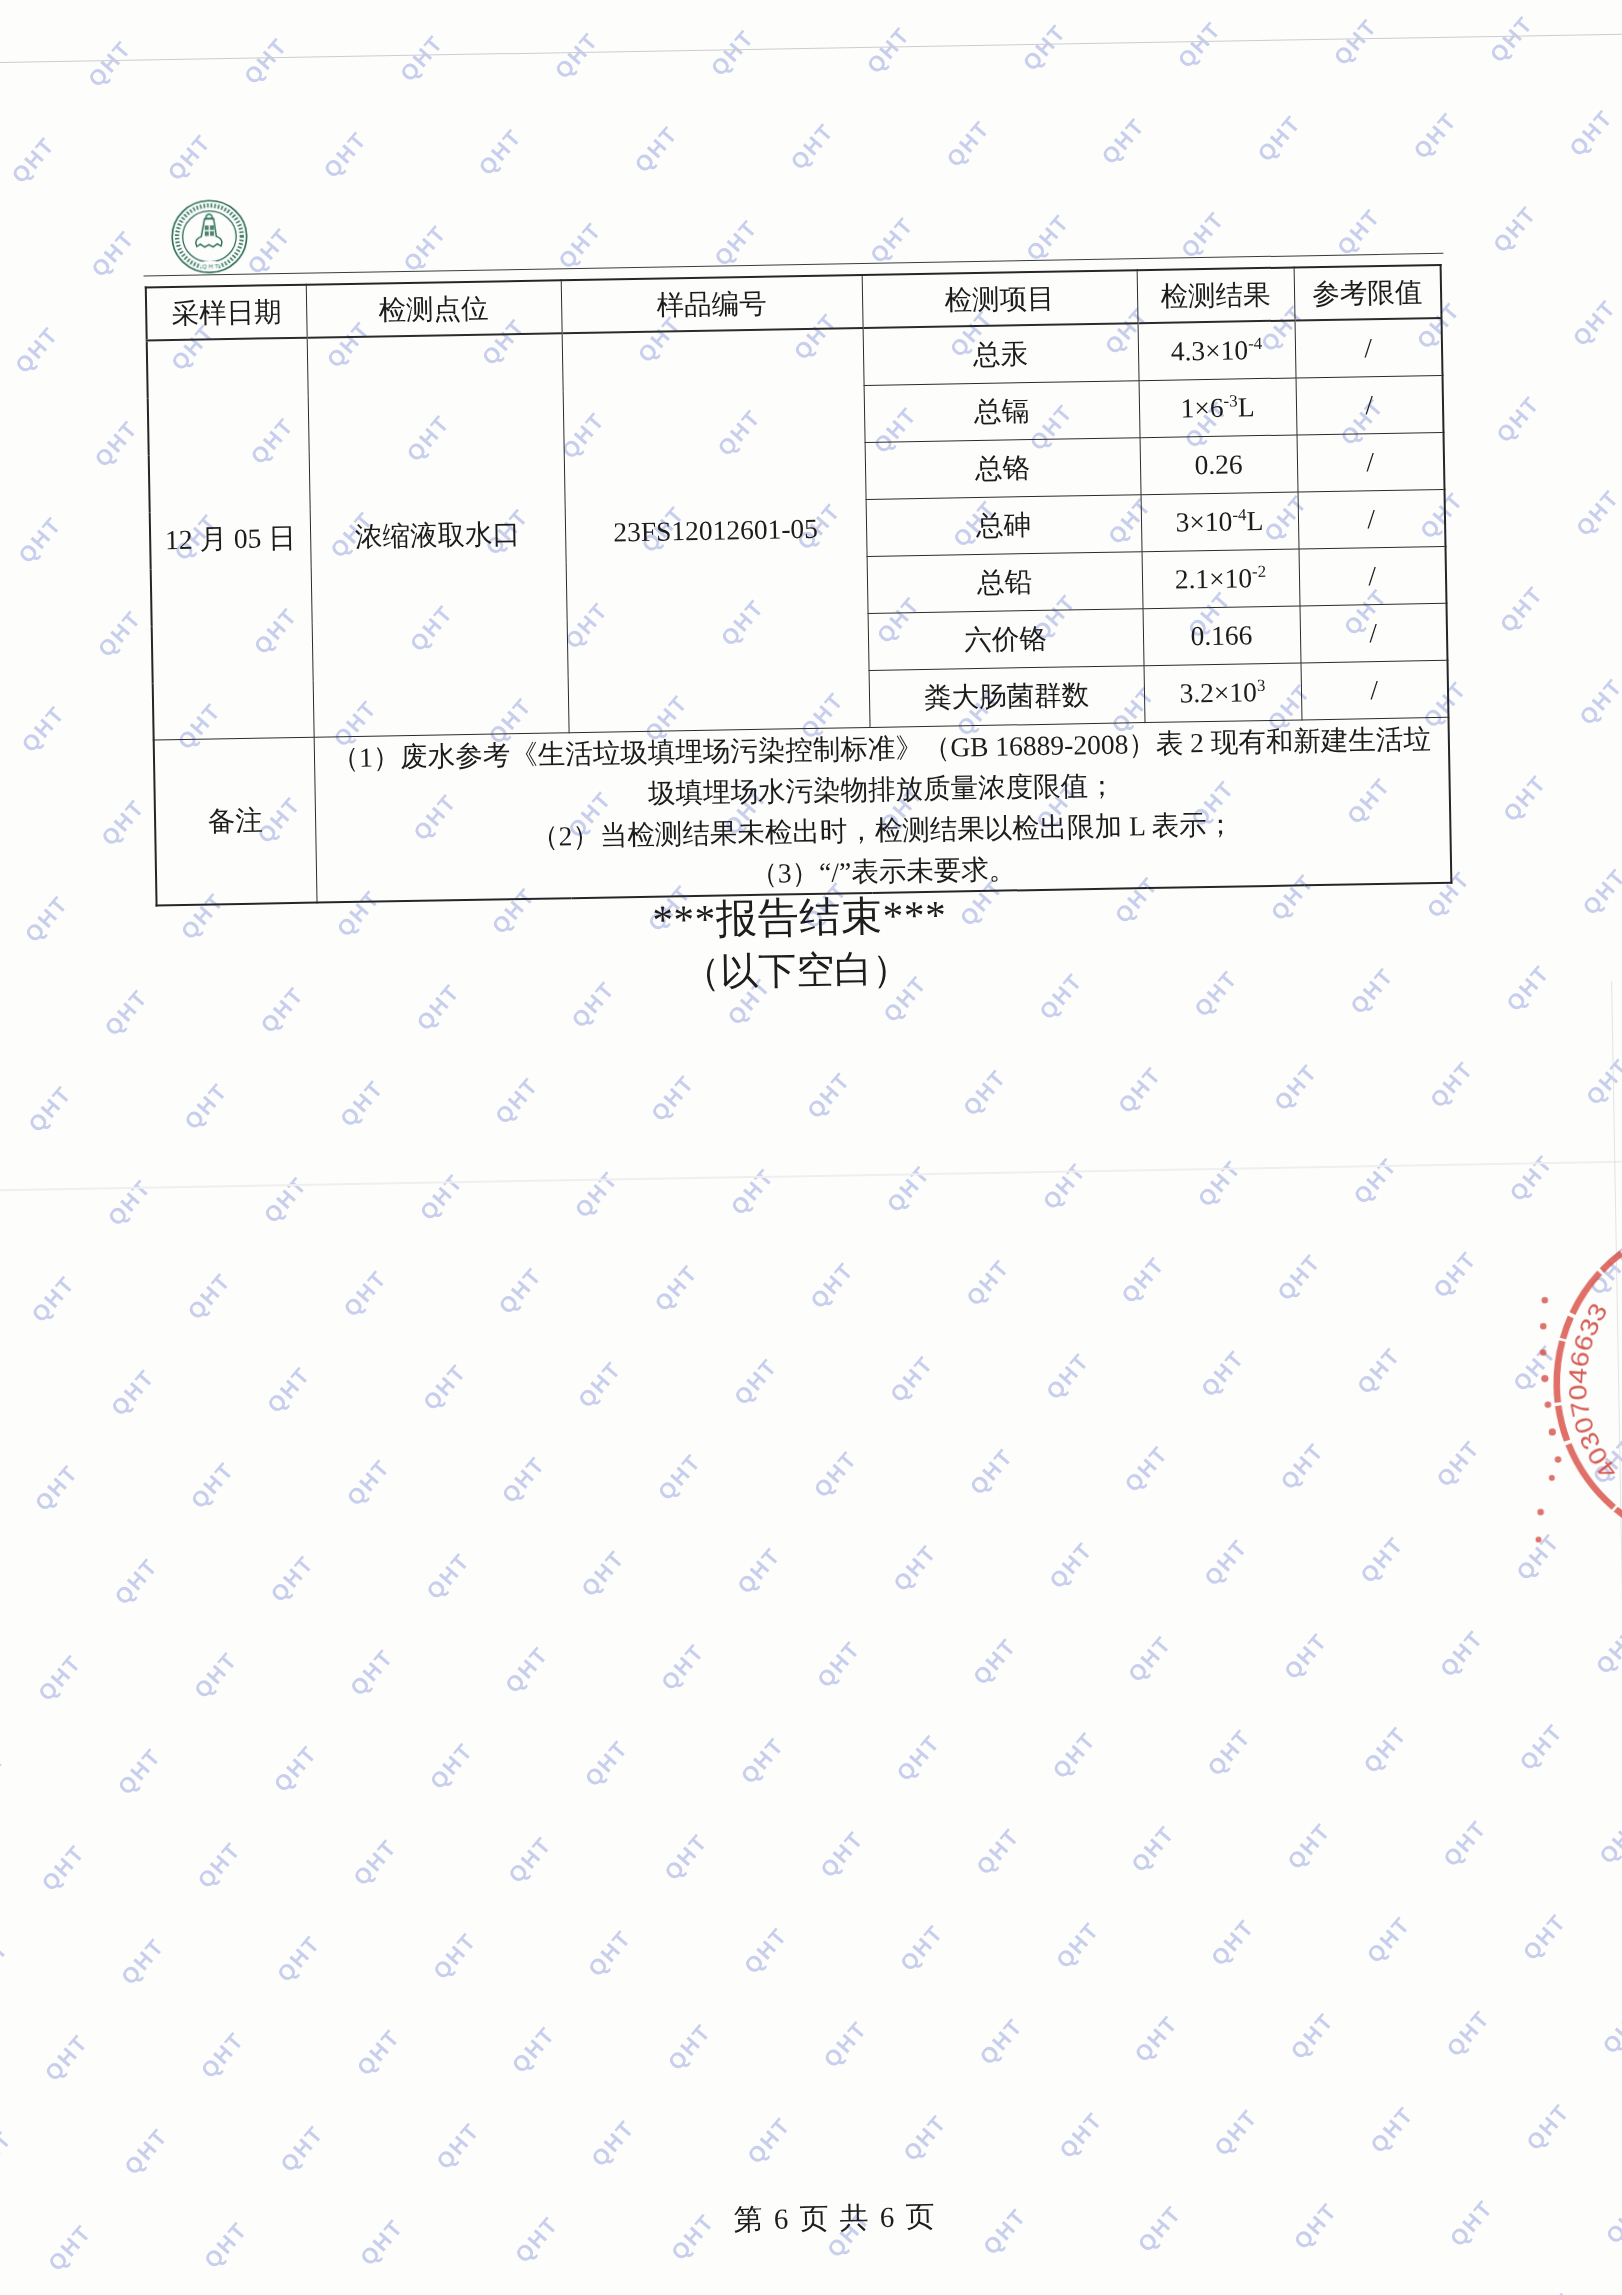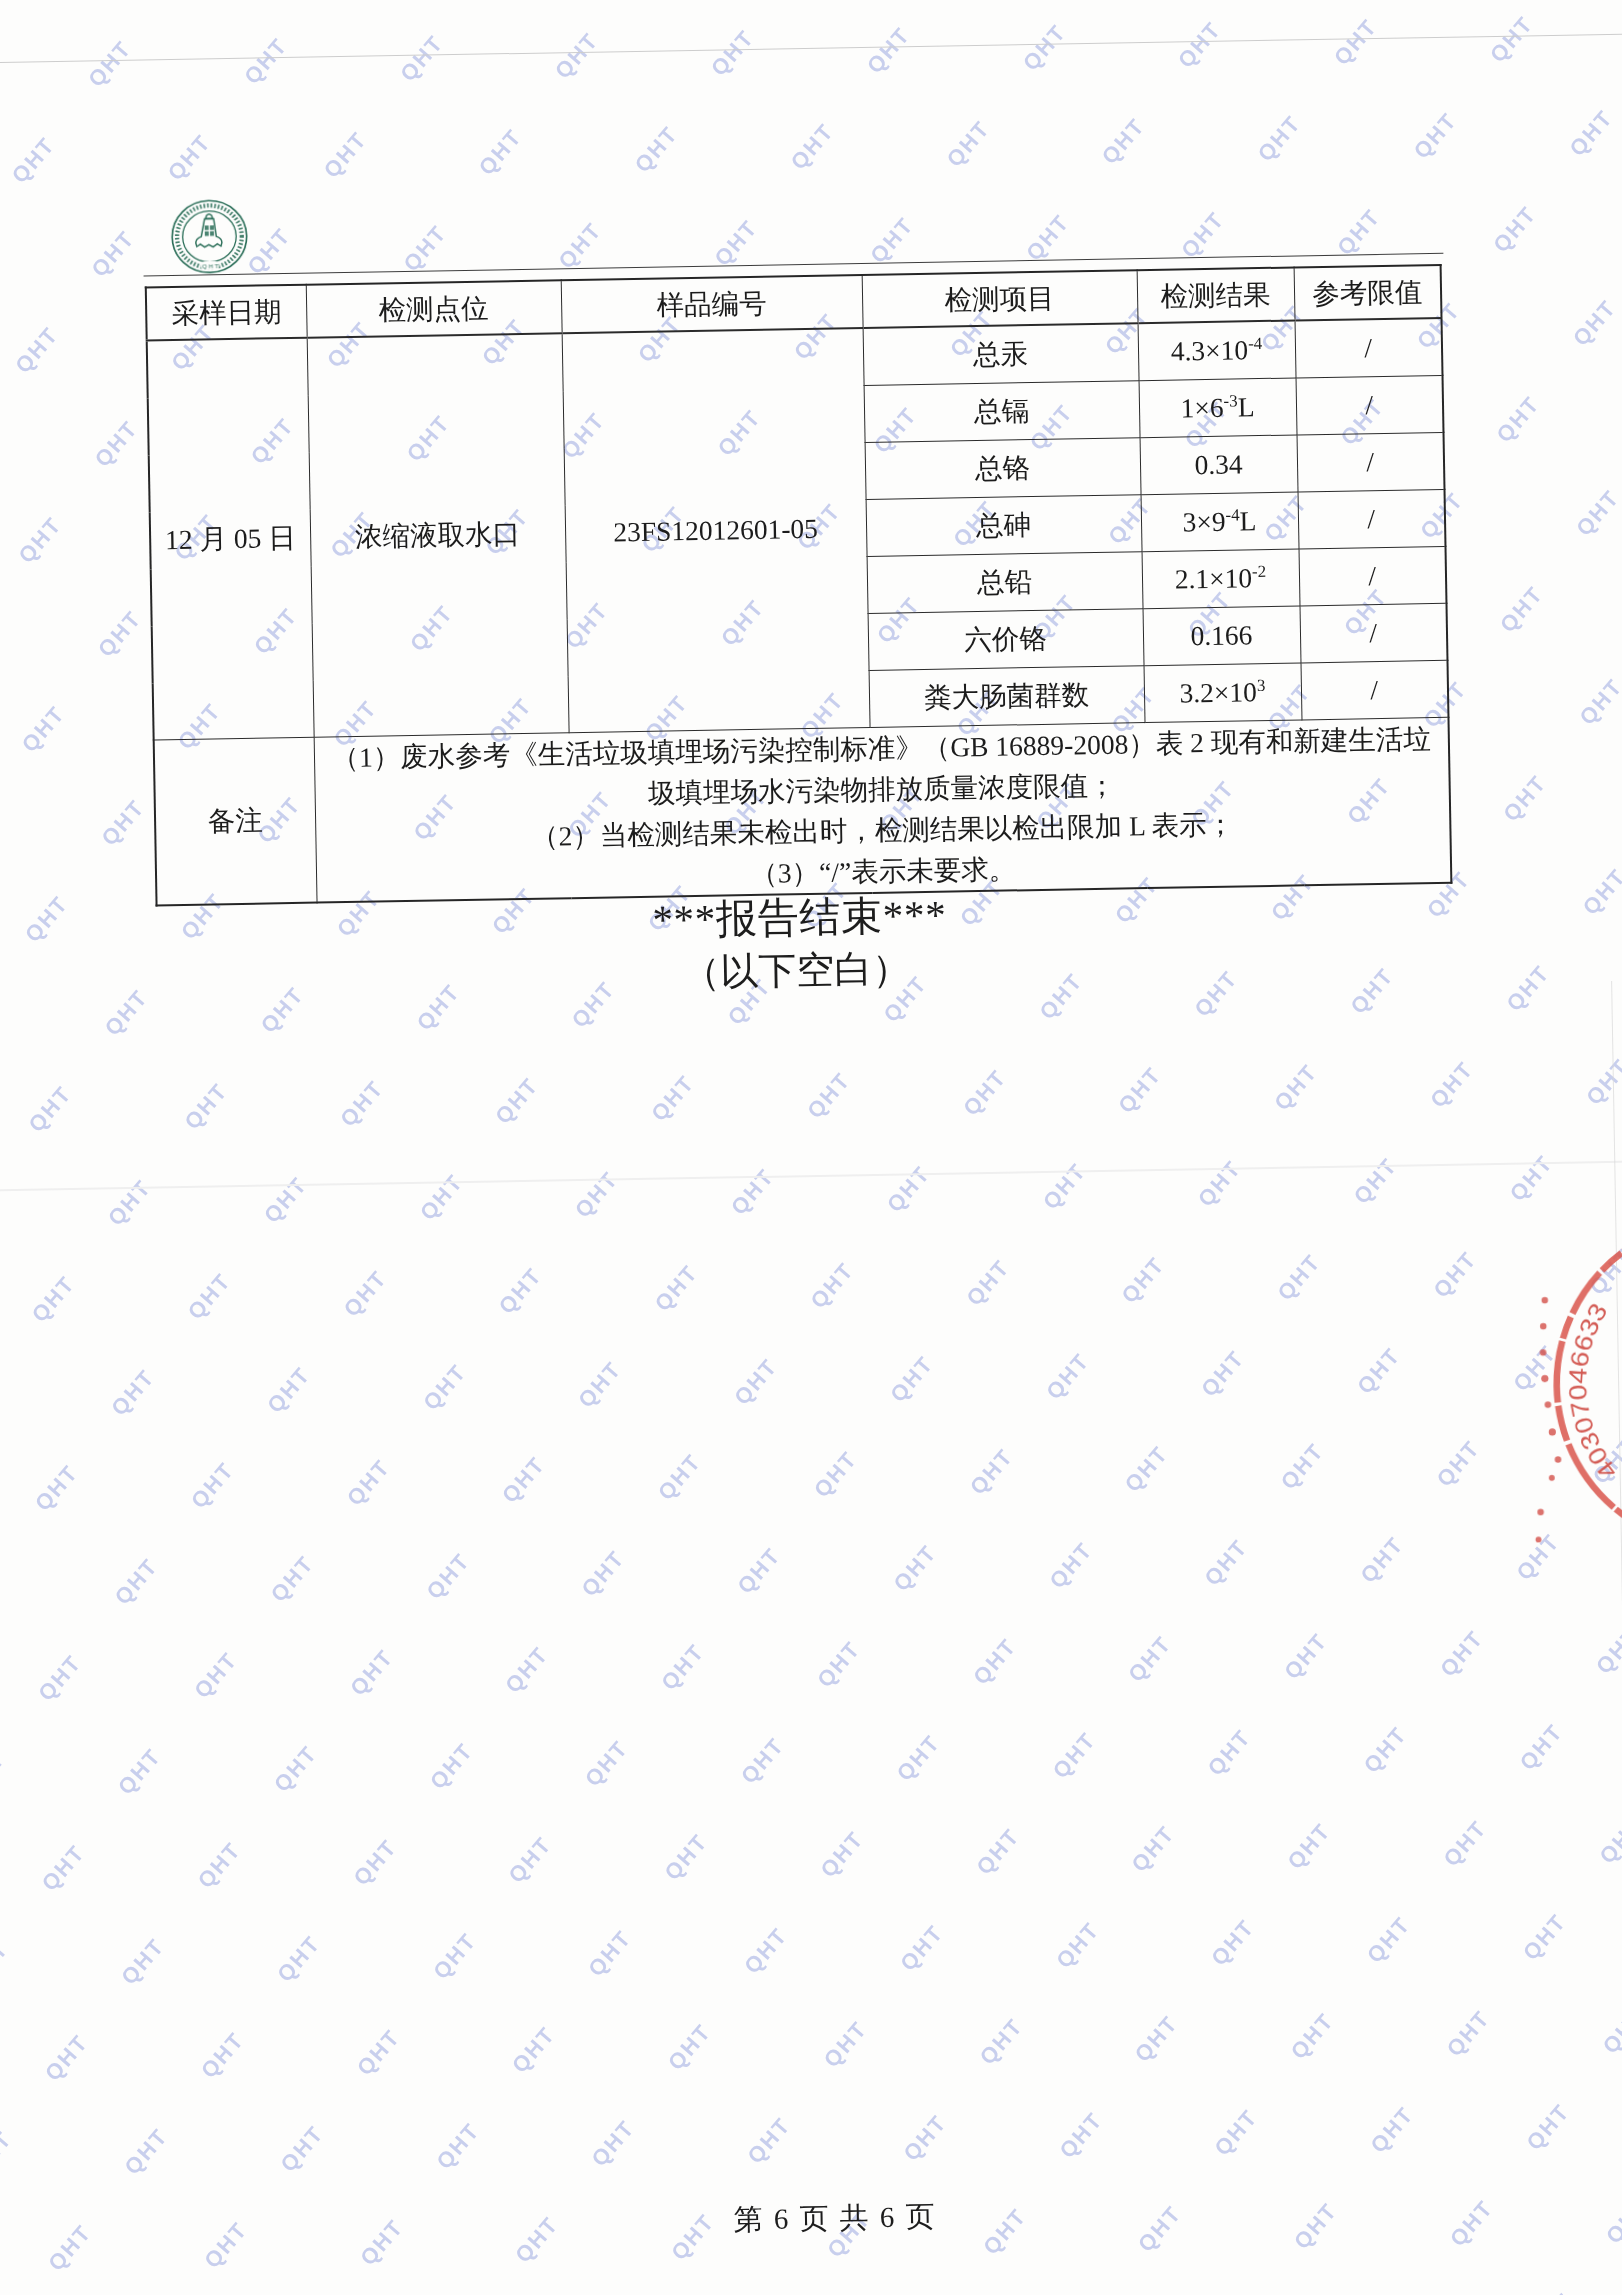--- a/index.html
+++ b/index.html
@@ -368,26 +368,26 @@
           <td class="item-row"><span>4.3×10</span><sup class="rs">-4</sup><span></span></td>
           <td class="item-row">/</td>
         </tr>
         <tr>
           <td class="item-row">总镉</td>
           <td class="item-row"><span>1×6</span><sup class="rs">-3</sup><span>L</span></td>
           <td class="item-row">/</td>
         </tr>
         <tr>
           <td class="item-row">总铬</td>
-          <td class="item-row"><span>0.34</span><sup class="rs"></sup><span></span></td>
+          <td class="item-row"><span>0.26</span><sup class="rs"></sup><span></span></td>
           <td class="item-row">/</td>
         </tr>
         <tr>
           <td class="item-row">总砷</td>
-          <td class="item-row"><span>3×9</span><sup class="rs">-4</sup><span>L</span></td>
+          <td class="item-row"><span>3×10</span><sup class="rs">-4</sup><span>L</span></td>
           <td class="item-row">/</td>
         </tr>
         <tr>
           <td class="item-row">总铅</td>
           <td class="item-row"><span>2.1×10</span><sup class="rs">-2</sup><span></span></td>
           <td class="item-row">/</td>
         </tr>
         <tr>
           <td class="item-row">六价铬</td>
           <td class="item-row"><span>0.166</span><sup class="rs"></sup><span></span></td>

